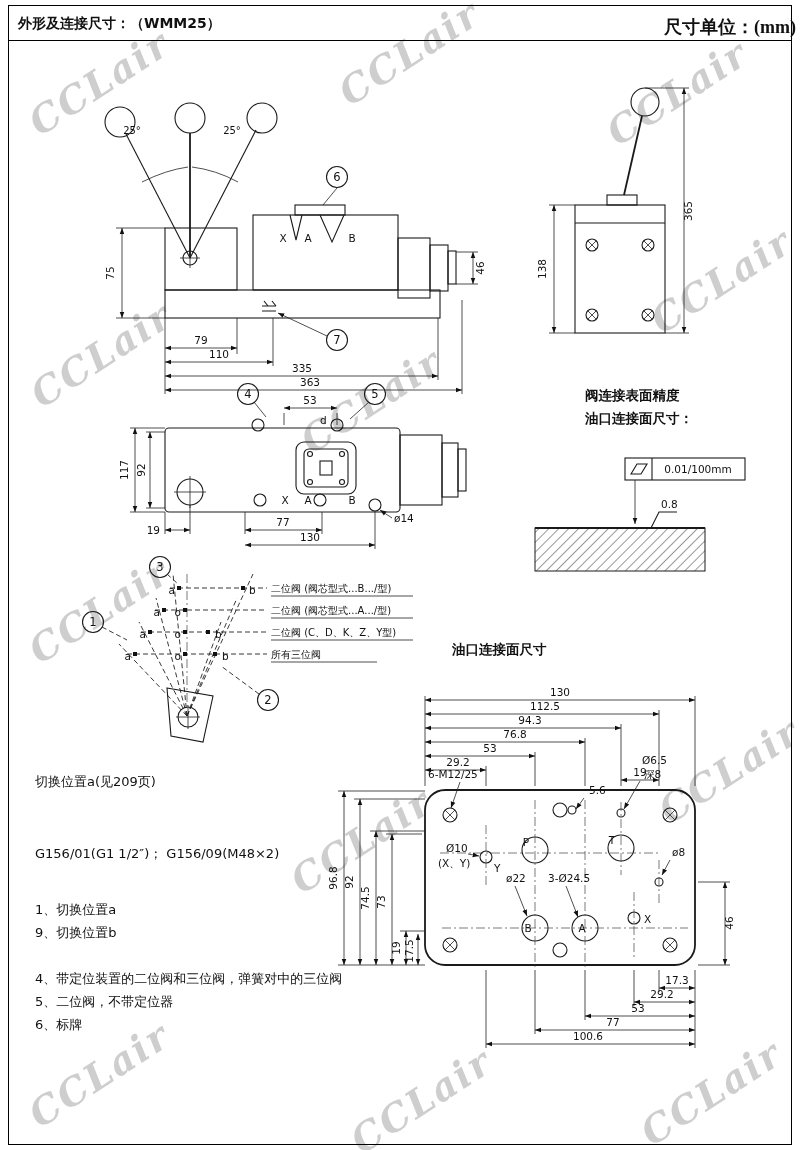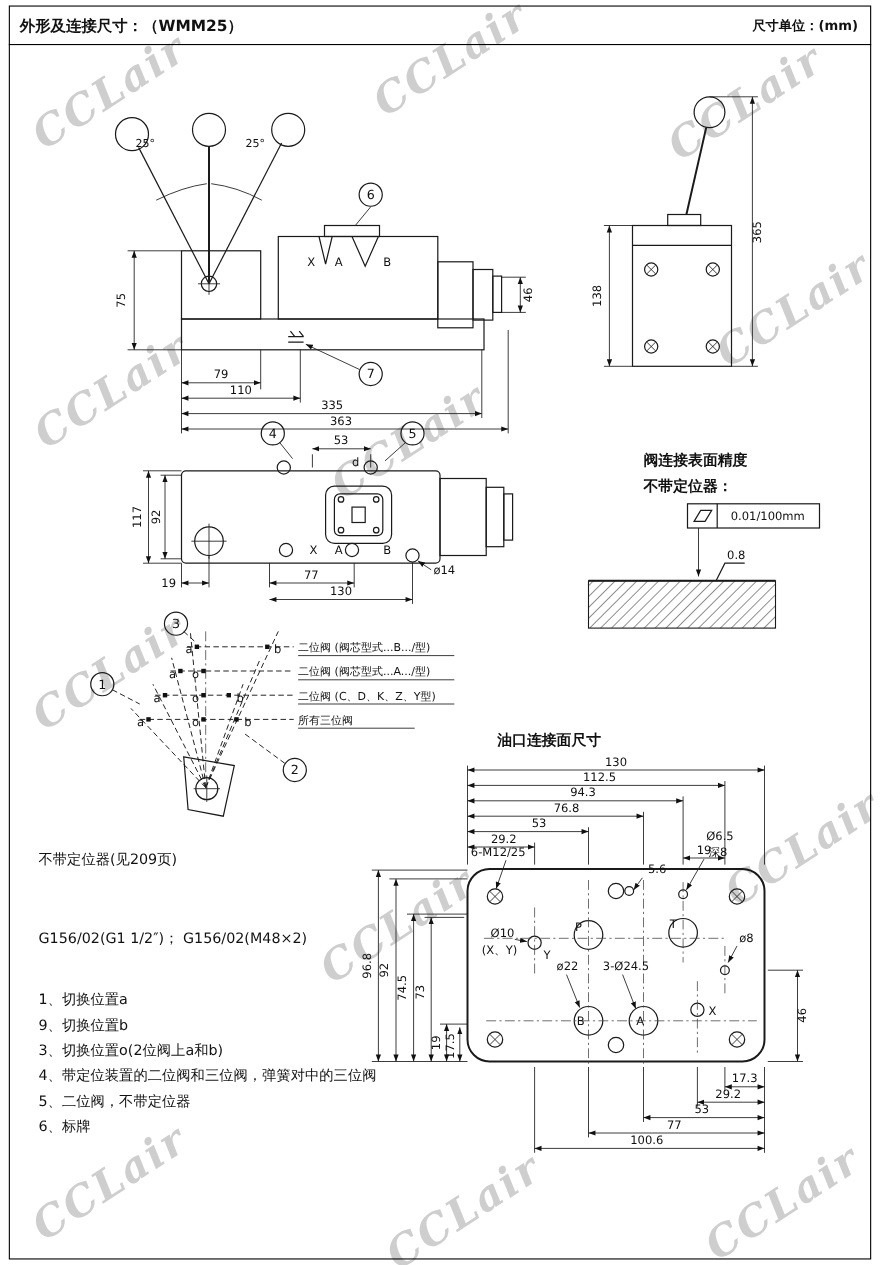--- a/index.html
+++ b/index.html
@@ -1,36 +1,36 @@
 <!DOCTYPE html>
 <html><head>
 <meta charset="utf-8">
 <style>
   html,body{margin:0;padding:0;background:#e8e8e8;}
   .page{position:relative;width:800px;height:1150px;background:#fff;overflow:hidden;
         font-family:"DejaVu Sans","Liberation Sans",sans-serif;color:#111;}
   .frame{position:absolute;left:8px;top:5px;right:8px;bottom:5px;border:1.6px solid #000;z-index:3;pointer-events:none;}
   .hdr-rule{position:absolute;left:8px;right:8px;top:40px;border-top:1.3px solid #000;z-index:3;}
   .hdr-title{position:absolute;left:18px;top:15px;font-size:14px;font-weight:bold;z-index:4;}
-  .hdr-units{position:absolute;right:20px;top:15px;font-size:12px;font-weight:bold;z-index:4;}
+  .hdr-units{position:absolute;right:4px;top:15px;font-size:18px;font-weight:bold;z-index:4;font-family:Liberation Serif, serif;}
   .wm{position:absolute;transform:rotate(-33deg);font:italic 700 38px "DejaVu Serif","Liberation Serif",serif;
       color:#c6c6c6;opacity:.85;letter-spacing:2px;z-index:1;white-space:nowrap;}
   .page svg{position:absolute;overflow:visible;z-index:2;}
   .s{stroke:#1a1a1a;stroke-width:1.1;fill:none;}
   .t{stroke:#1a1a1a;stroke-width:1.8;fill:none;}
   .d{stroke:#222;stroke-width:.8;fill:none;}
   .dd{stroke:#222;stroke-width:.9;fill:none;stroke-dasharray:5 3;}
   .cl{stroke:#444;stroke-width:.7;fill:none;stroke-dasharray:9 3 2 3;}
   svg text{font:10.5px "DejaVu Sans","Liberation Sans",sans-serif;fill:#111;}
   svg text.bl{font-size:11.5px;}
   svg text.cn{font-size:10px;}
   .sq{fill:#111;stroke:none;}
   .txt{position:absolute;z-index:2;font-size:13px;line-height:23px;}
   .bold{font-weight:bold;}
-  .big{font-size:13.5px;margin-top:24px;}
+  .big{font-size:13.5px;}
 </style>
 </head>
 <body>
 
 <div class="page">
 
   <div class="wm" style="left:20px;top:60px">CCLair</div>
   <div class="wm" style="left:330px;top:30px">CCLair</div>
   <div class="wm" style="left:598px;top:70px">CCLair</div>
   <div class="wm" style="left:642px;top:258px">CCLair</div>
@@ -155,21 +155,21 @@
       <line class="d" x1="149" y1="13" x2="149" y2="258" marker-start="url(#ar)" marker-end="url(#ar)"></line>
       <text x="157" y="136" transform="rotate(-90 157 136)" text-anchor="middle">365</text>
       <line class="d" x1="40" y1="130" x2="14" y2="130"></line>
       <line class="d" x1="40" y1="258" x2="14" y2="258"></line>
       <line class="d" x1="19" y1="130" x2="19" y2="258" marker-start="url(#ar)" marker-end="url(#ar)"></line>
       <text x="11" y="194" transform="rotate(-90 11 194)" text-anchor="middle">138</text>
     </g>
   </svg>
 
   <div class="txt bold big" style="left:585px;top:384px">阀连接表面精度</div>
-  <div class="txt bold big" style="left:585px;top:407px">不带定位器：</div>
+  <div class="txt bold big" style="left:585px;top:407px">油口连接面尺寸：</div>
 
   <svg style="left:530px;top:428px" width="250" height="160">
     <g>
       <rect class="s" x="95" y="30" width="120" height="22"></rect>
       <line class="s" x1="122" y1="30" x2="122" y2="52"></line>
       <polygon class="s" points="101,46 107,36 117,36 111,46"></polygon>
       <text x="168" y="45" text-anchor="middle">0.01/100mm</text>
       <line class="d" x1="105" y1="52" x2="105" y2="96" marker-end="url(#ar)"></line>
     </g>
     <g>
@@ -446,23 +446,22 @@
       <text x="352" y="338" text-anchor="middle">29.2</text>
       <line class="d" x1="275" y1="356" x2="385" y2="356" marker-start="url(#ar)" marker-end="url(#ar)"></line>
       <text x="328" y="352" text-anchor="middle">53</text>
       <line class="d" x1="225" y1="370" x2="385" y2="370" marker-start="url(#ar)" marker-end="url(#ar)"></line>
       <text x="303" y="366" text-anchor="middle">77</text>
       <line class="d" x1="176" y1="384" x2="385" y2="384" marker-start="url(#ar)" marker-end="url(#ar)"></line>
       <text x="278" y="380" text-anchor="middle">100.6</text>
     </g>
   </svg>
 
-  <div class="txt" style="left:35px;top:770px">不带定位器(见209页)</div>
-  <div class="txt" style="left:35px;top:842px">G156/02(G1 1/2″)； G156/02(M48×2)</div>
+  <div class="txt" style="left:35px;top:770px">切换位置a(见209页)</div>
+  <div class="txt" style="left:35px;top:842px">G156/01(G1 1/2″)； G156/09(M48×2)</div>
 
   <div class="txt" style="left:35px;top:898px">1、切换位置a</div>
   <div class="txt" style="left:35px;top:921px">9、切换位置b</div>
-  <div class="txt" style="left:35px;top:944px">3、切换位置o(2位阀上a和b)</div>
   <div class="txt" style="left:35px;top:967px">4、带定位装置的二位阀和三位阀，弹簧对中的三位阀</div>
   <div class="txt" style="left:35px;top:990px">5、二位阀，不带定位器</div>
   <div class="txt" style="left:35px;top:1013px">6、标牌</div>
 
 </div>
 
 </body></html>

